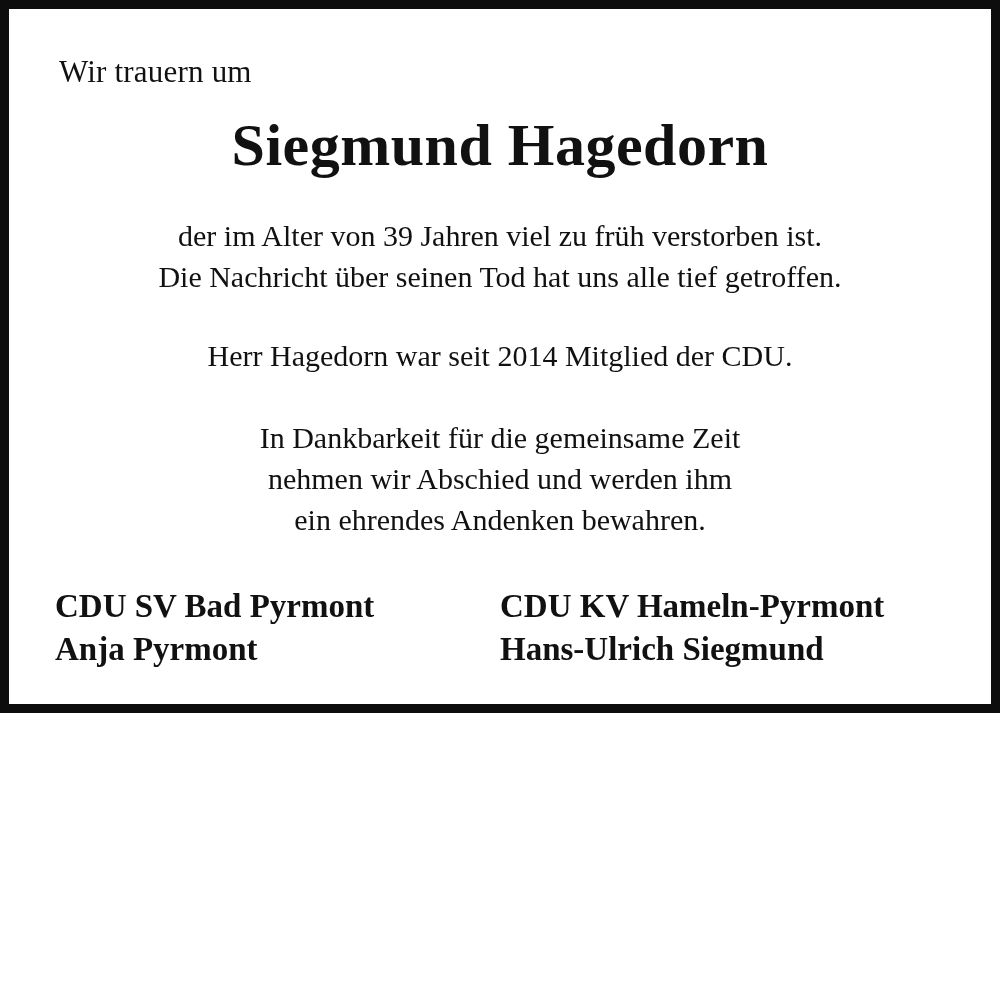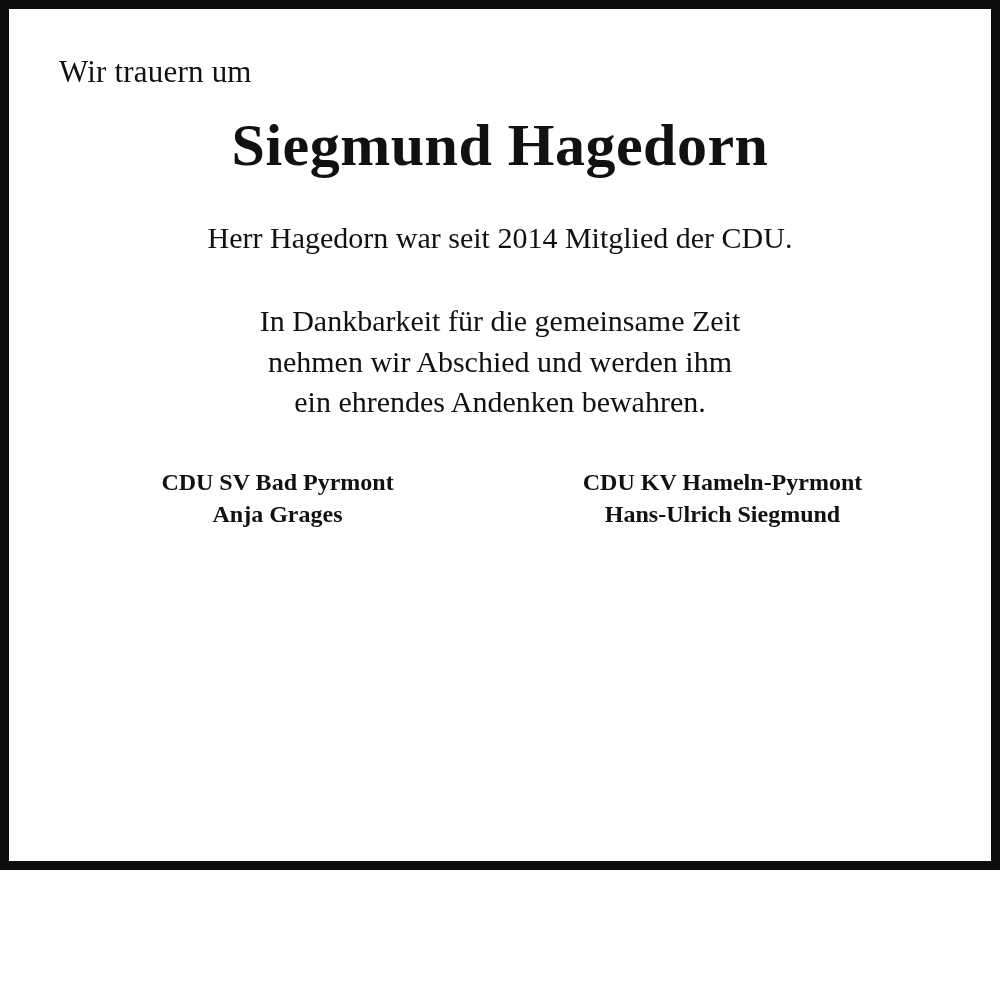--- a/index.html
+++ b/index.html
@@ -9,21 +9,21 @@
   }
   body {
     width: 1000px;
     height: 981px;
     font-family: "Liberation Serif", serif;
     color: #111111;
   }
   .obituary {
     box-sizing: border-box;
     width: 1000px;
-    height: 870px;
+    height: 713px;
     border: 9px solid #0d0d0d;
     background: #ffffff;
     padding: 34px 40px 20px 40px;
     display: flex;
     flex-direction: column;
   }
   .intro {
     font-size: 31px;
     line-height: 1.1;
     text-align: left;
@@ -50,44 +50,44 @@
   .para.p5 { margin-top: 42px; }
   .signatures {
     margin-top: 44px;
     display: flex;
     justify-content: space-between;
     align-items: flex-start;
     padding: 0 6px;
   }
   .sig-block {
     font-weight: bold;
-    font-size: 24px;
+    font-size: 33px;
     line-height: 1.32;
-    text-align: center;
     flex: 1;
   }
   .sig-block .org { display: block; }
   .sig-block .person { display: block; }
 </style>
 </head>
 <body>
 
 <div class="obituary">
 
   <div class="intro">Wir trauern um</div>
 
   <div class="name">Siegmund Hagedorn</div>
 
+  <p class="para p1">der im Alter von 39 Jahren viel zu früh verstorben ist.<br>Die Nachricht über seinen Tod hat uns alle tief getroffen.</p>
   <p class="para p2">Herr Hagedorn war seit 2014 Mitglied der CDU.</p>
   <p class="para p4">In Dankbarkeit für die gemeinsame Zeit<br>nehmen wir Abschied und werden ihm<br>ein ehrendes Andenken bewahren.</p>
 
   <div class="signatures">
     <div class="sig-block">
       <span class="org">CDU SV Bad Pyrmont</span>
-      <span class="person">Anja Grages</span>
+      <span class="person">Anja Pyrmont</span>
     </div>
     <div class="sig-block">
       <span class="org">CDU KV Hameln-Pyrmont</span>
       <span class="person">Hans-Ulrich Siegmund</span>
     </div>
   </div>
 
 </div>
 
 </body></html>

